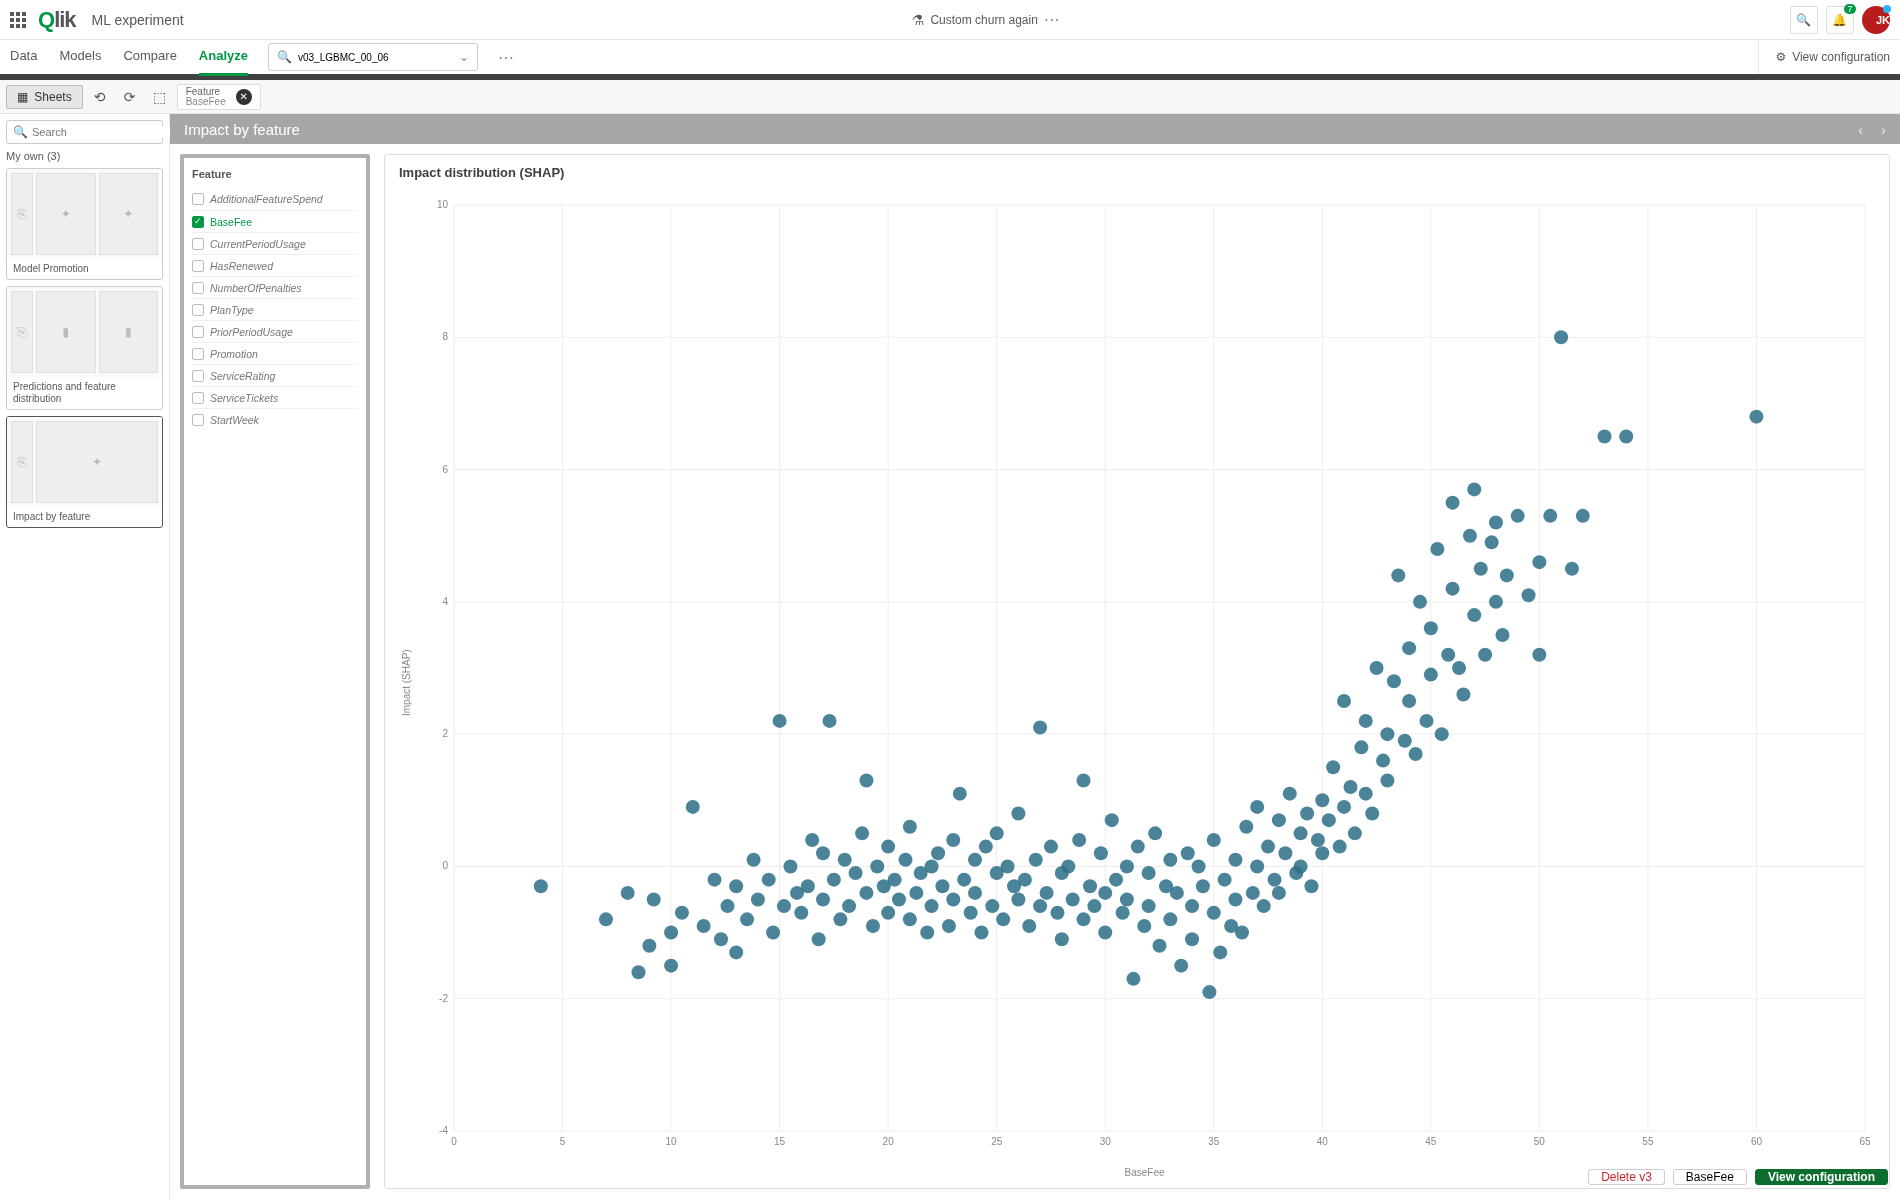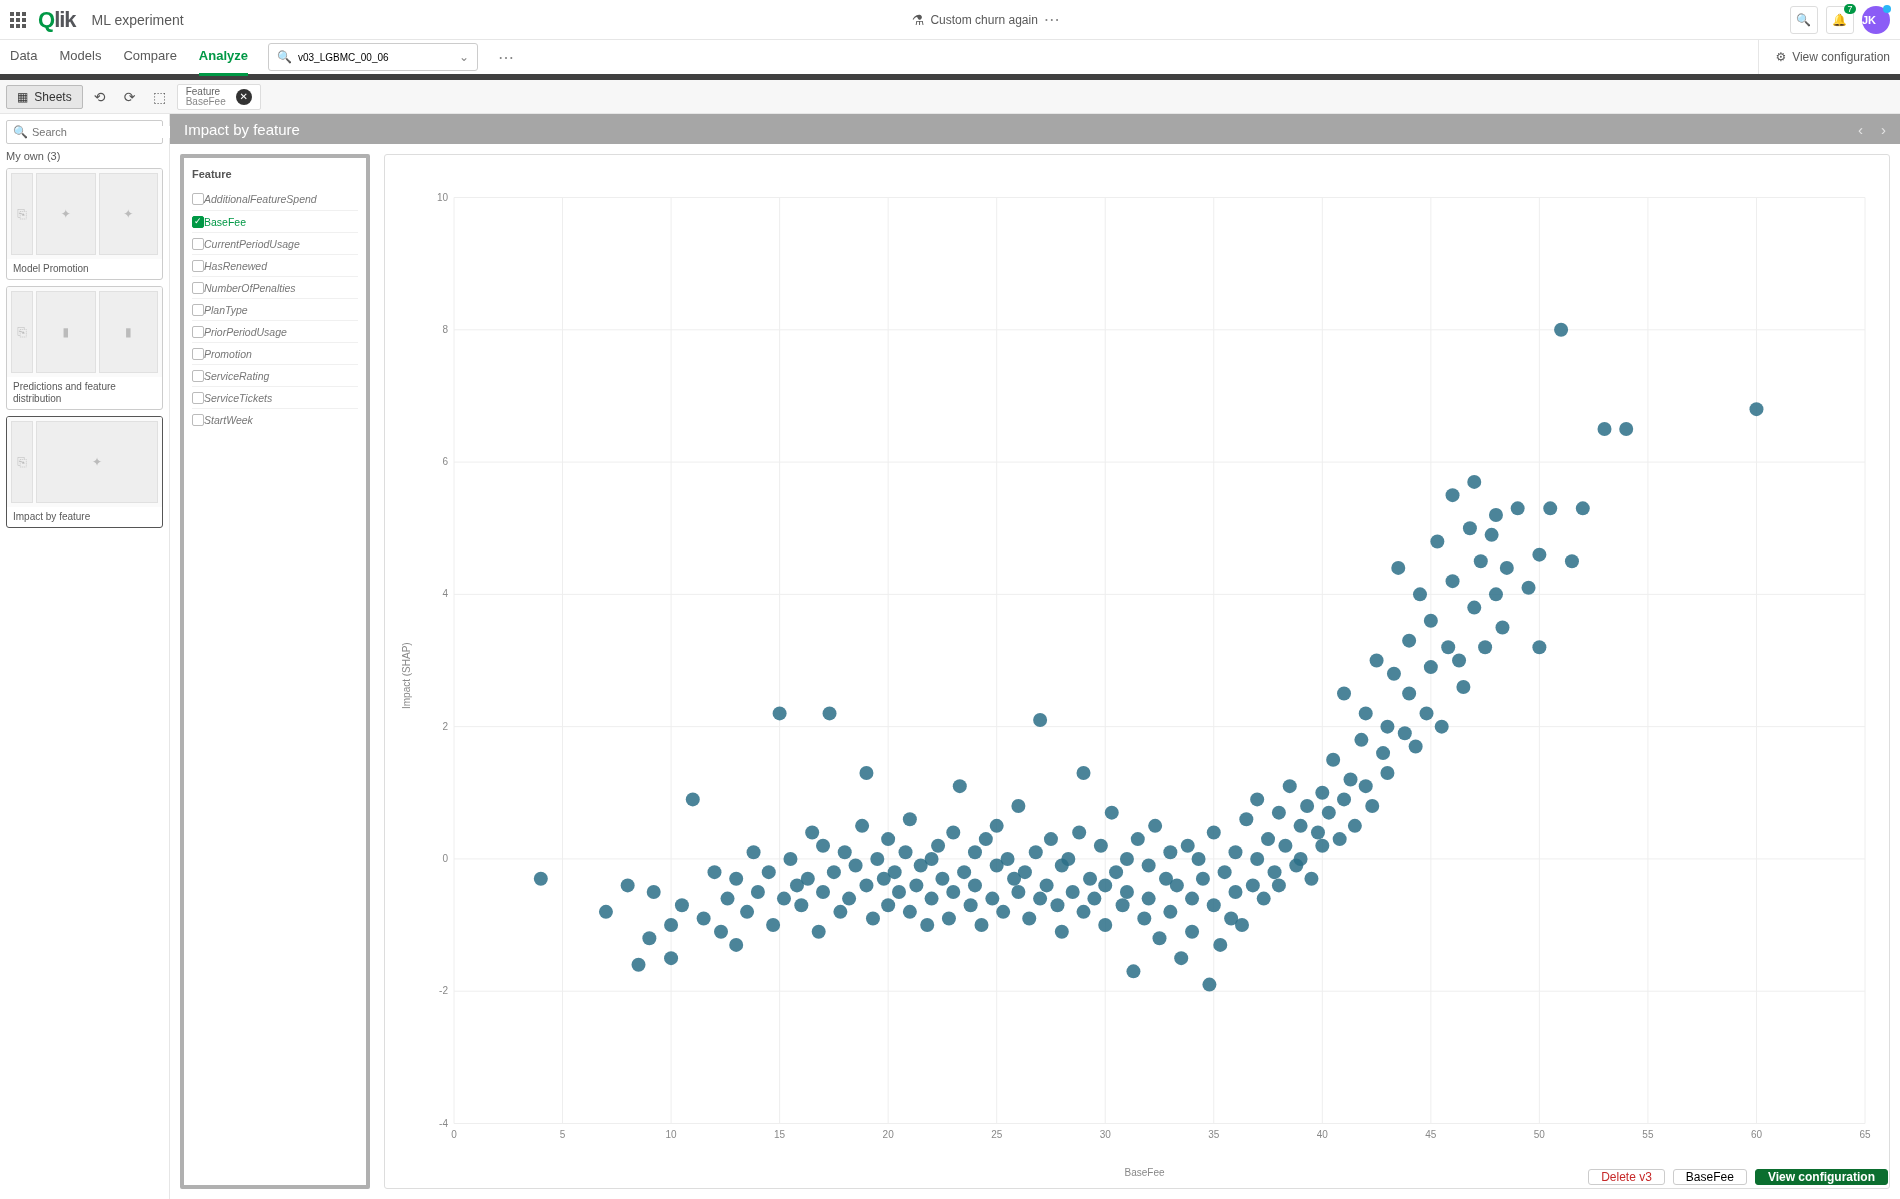--- a/index.html
+++ b/index.html
@@ -13,21 +13,21 @@
 .logo b { color:#009845; font-weight:800; }
 .page-title { font-size: 14px; color:#595959; margin-left: 4px; }
 .topbar-center { flex:1; display:flex; justify-content:center; align-items:center; gap:6px; }
 .center-chip { display:flex; align-items:center; gap:6px; font-size:12px; color:#595959; cursor:pointer;}
 .center-chip .flask { font-size:14px; }
 .more-dots { color:#888; font-size:16px; cursor:pointer; letter-spacing:2px;}
 .topbar-right { display:flex; align-items:center; gap:8px;}
 .icon-btn { width:28px; height:28px; border:1px solid #ddd; border-radius:3px; display:flex; align-items:center; justify-content:center; cursor:pointer; background:#fff;}
 .bell-wrap { position:relative; }
 .badge { position:absolute; top:-3px; right:-3px; background:#009845; color:#fff; font-size:9px; border-radius:8px; padding:0 3px; min-width:12px; text-align:center;}
-.avatar { width:28px; height:28px; border-radius:50%; background:#8b5cf6; color:#fff; display:flex; align-items:center; justify-content:flex-start; font-size:11px; font-weight:600; position:relative; cursor:pointer;}
+.avatar { width:28px; height:28px; border-radius:50%; background:#b91c1c; color:#fff; display:flex; align-items:center; justify-content:flex-end; font-size:11px; font-weight:600; position:relative; cursor:pointer;}
 .avatar .dot { position:absolute; top:-1px; right:-1px; width:8px; height:8px; border-radius:50%; background:#29b6f6;}
 
 
 .secondbar { height:40px; display:flex; align-items:center; padding:0 10px; border-bottom:6px solid #404040; gap:20px;}
 .tabs { display:flex; gap:22px; }
 .tab { font-size:13px; color:#595959; padding:10px 0; cursor:pointer; }
 .tab.active { color:#009845; font-weight:600; border-bottom:3px solid #009845;}
 .model-selector { display:flex; align-items:center; border:1px solid #ccc; border-radius:3px; height:28px; width:210px; padding:0 8px; gap:6px; cursor:pointer;}
 .model-selector input { border:none; outline:none; flex:1; font-size:10px;}
 .chev { color:#888; }
@@ -56,21 +56,21 @@
 .thumb .col.narrow { flex:0 0 22px;}
 .sheet-card .lbl { font-size:10px; padding:4px 6px; color:#595959; line-height:1.2;}
 
 .content { flex:1; display:flex; flex-direction:column; overflow:hidden;}
 .section-header { height:30px; background:#a6a6a6; color:#fff; display:flex; align-items:center; padding:0 14px; font-size:15px; font-weight:400; justify-content:space-between;}
 .section-header .arrows { display:flex; gap:18px;}
 .section-header .arrows span { cursor:pointer; opacity:.7;}
 .workspace { flex:1; padding:10px; background:#fff; display:flex; gap:14px; overflow:hidden;}
 .feature-panel { width:190px; border:4px solid #b0b0b0; border-radius:2px; padding:10px 8px; background:#fff;}
 .feature-panel h4 { font-size:11px; font-weight:600; margin-bottom:8px; color:#555;}
-.feat-row { display:flex; align-items:center; gap:0; height:22px; border-top:1px solid #f0f0f0; font-size:10.5px; font-style:italic; color:#777; cursor:pointer;}
+.feat-row { display:flex; align-items:center; gap:6px; height:22px; border-top:1px solid #f0f0f0; font-size:10.5px; font-style:italic; color:#777; cursor:pointer;}
 .feat-row:first-of-type { border-top:none;}
 .cb { width:12px; height:12px; border:1px solid #bbb; border-radius:2px; flex-shrink:0;}
 .feat-row.sel .cb { background:#009845; border-color:#009845; position:relative;}
 .feat-row.sel .cb::after { content:"✓"; color:#fff; font-size:9px; position:absolute; top:-1px; left:1px;}
 .feat-row.sel { color:#009845; font-style:normal; font-weight:500;}
 
 .chart-card { flex:1; border:1px solid #ddd; border-radius:3px; padding:10px 14px; display:flex; flex-direction:column; overflow:hidden;}
 .chart-card h3 { font-size:13px; font-weight:600; color:#404040;}
 .chart-card .sub { font-size:11px; color:#666; margin-top:2px;}
 .plot { flex:1; display:flex; margin-top:8px;}
@@ -250,20 +250,21 @@
               <div class="cb"></div>
               <span>ServiceTickets</span>
             </div>
             <div class="feat-row">
               <div class="cb"></div>
               <span>StartWeek</span>
             </div>
           </div>
       </div>
       <div class="chart-card">
+        <h3>Impact distribution (SHAP)</h3>
         <div class="plot">
           <div class="ylab">Impact (SHAP)</div>
           <div class="plotbody">
             <div class="svgwrap"><svg id="scatter" viewBox="0 0 1461 961">
                   <line x1="40" x2="40" y1="10" y2="936" stroke="#eee"></line>
                   <text x="40" y="950" text-anchor="middle" font-size="10" fill="#888">0</text>
                   <line x1="148.53846153846155" x2="148.53846153846155" y1="10" y2="936" stroke="#eee"></line>
                   <text x="148.53846153846155" y="950" text-anchor="middle" font-size="10" fill="#888">5</text>
                   <line x1="257.0769230769231" x2="257.0769230769231" y1="10" y2="936" stroke="#eee"></line>
                   <text x="257.0769230769231" y="950" text-anchor="middle" font-size="10" fill="#888">10</text>

